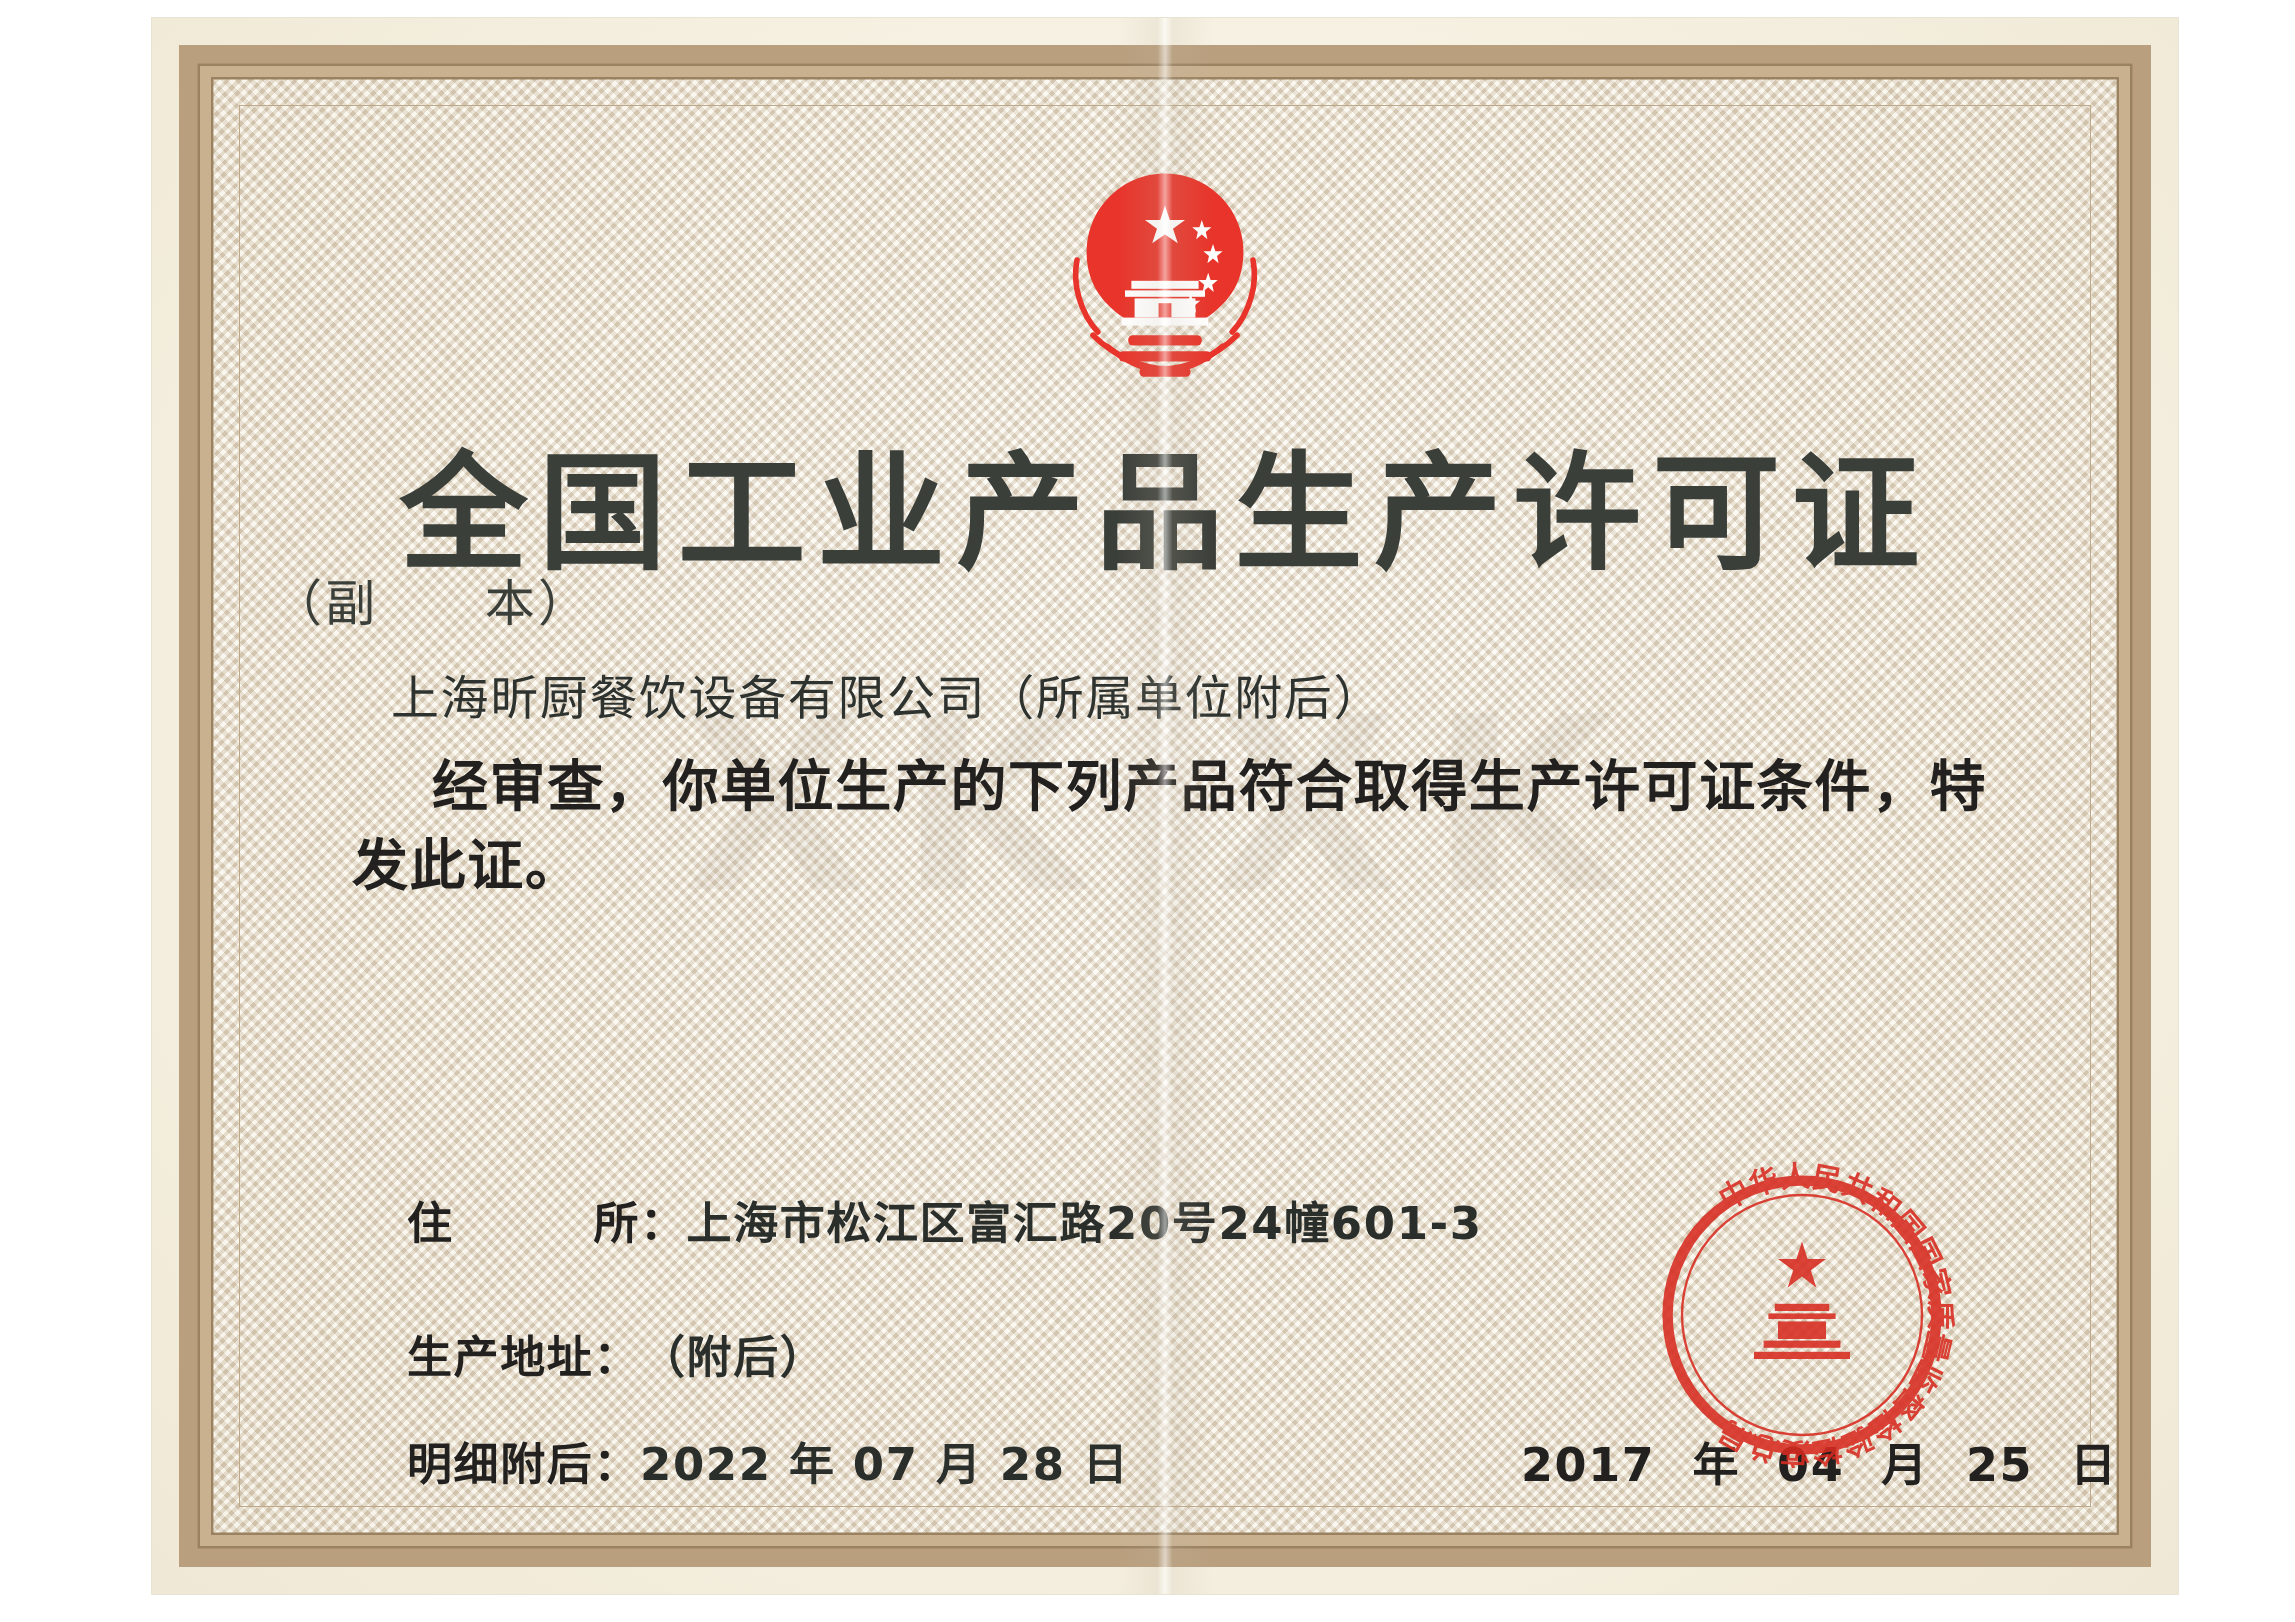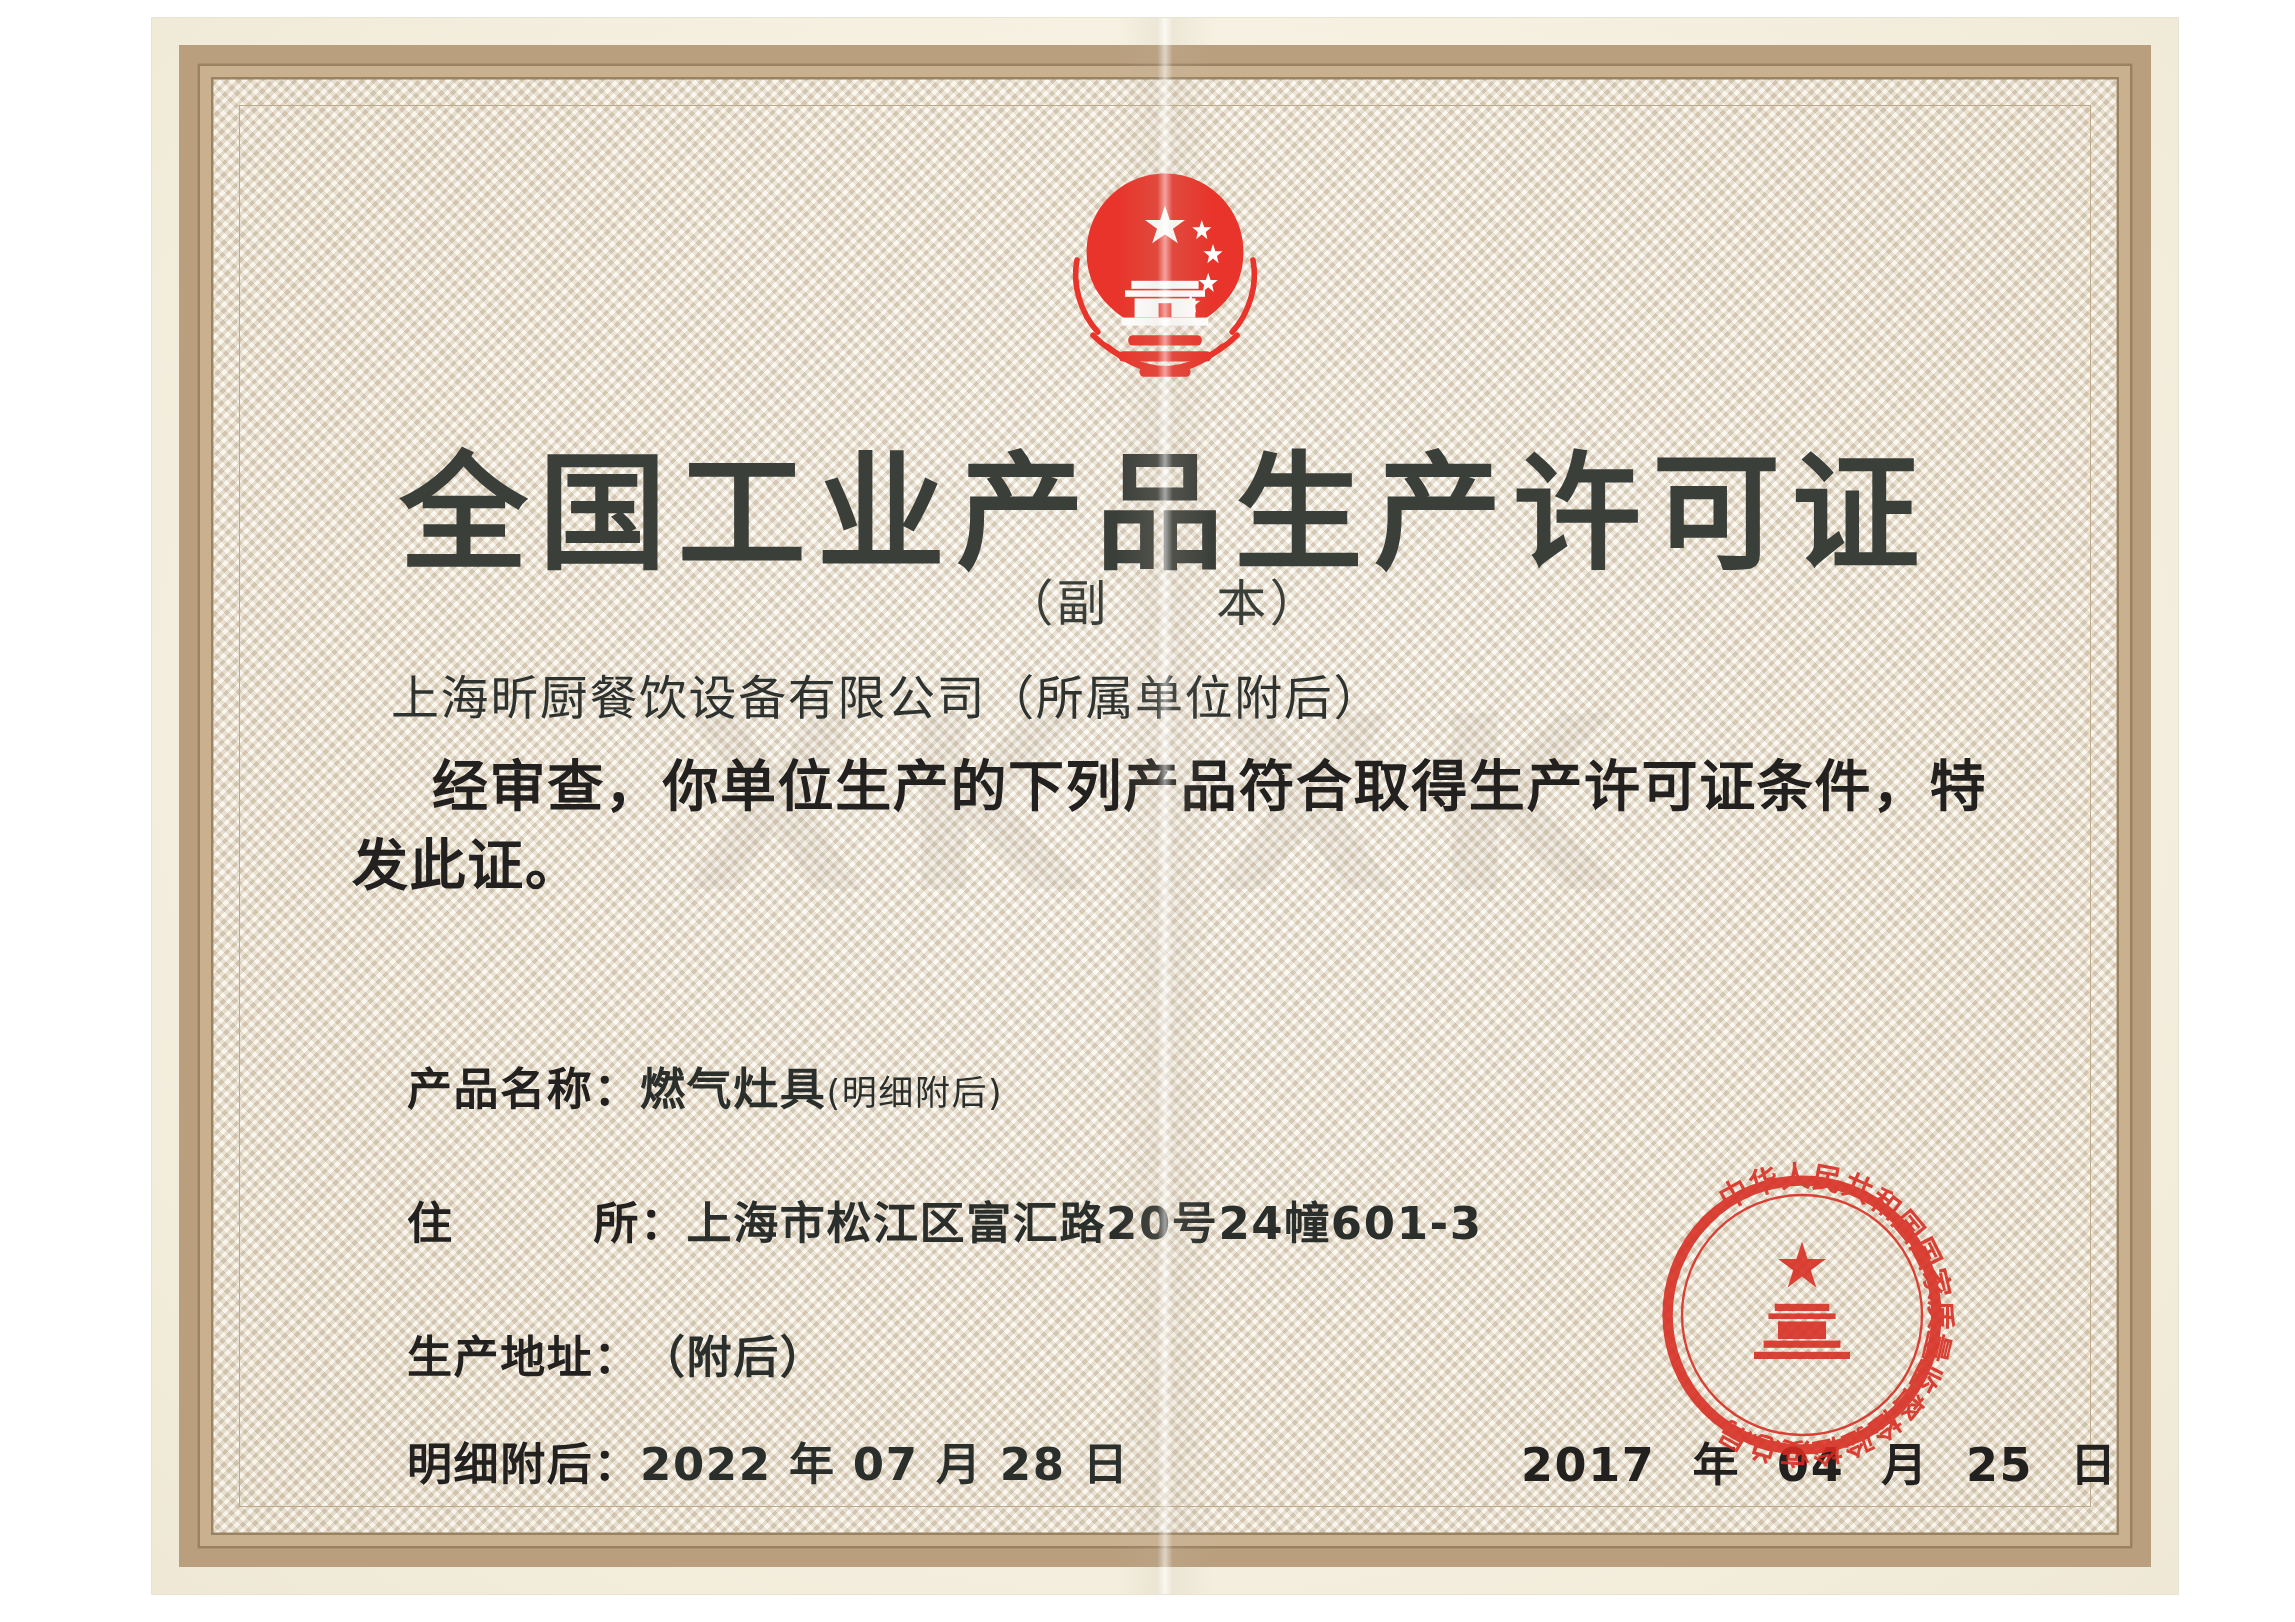--- a/index.html
+++ b/index.html
@@ -154,21 +154,21 @@
     letter-spacing: 11.2px;
     color: #3b3f3a;
     white-space: nowrap;
   }
 
   .subtitle {
     position: absolute;
     left: 0;
     right: 4px;
     top: 449px;
-    text-align: center;
+    text-align: left;
     font-family: "DejaVu Sans", "Liberation Sans", sans-serif;
     font-size: 50px;
     color: #3b3f3a;
     letter-spacing: 3.2px;
   }
 
   .company {
     position: absolute;
     left: 119px;
     top: 545px;
@@ -314,23 +314,20 @@
             <rect x="96" y="192" width="108" height="10"></rect>
           </g>
         </svg>
       </div>
 
       <div class="title">全国工业产品生产许可证</div>
       <div class="subtitle">（副　　本）</div>
       <div class="company">上海昕厨餐饮设备有限公司（所属单位附后）</div>
       <div class="statement">经审查，你单位生产的下列产品符合取得生产许可证条件，特发此证。</div>
 
-      <div class="field f-product">
-        <span class="lbl">产品名称：</span><span class="val">燃气灶具</span><span class="val small">(明细附后)</span>
-      </div>
 
       <div class="field f-address">
         <span class="lbl">住　　　所：</span><span class="val">上海市松江区富汇路20号24幢601-3</span>
       </div>
 
       <div class="field f-factory">
         <span class="lbl">生产地址：</span><span class="val">（附后）</span>
       </div>
 
 

